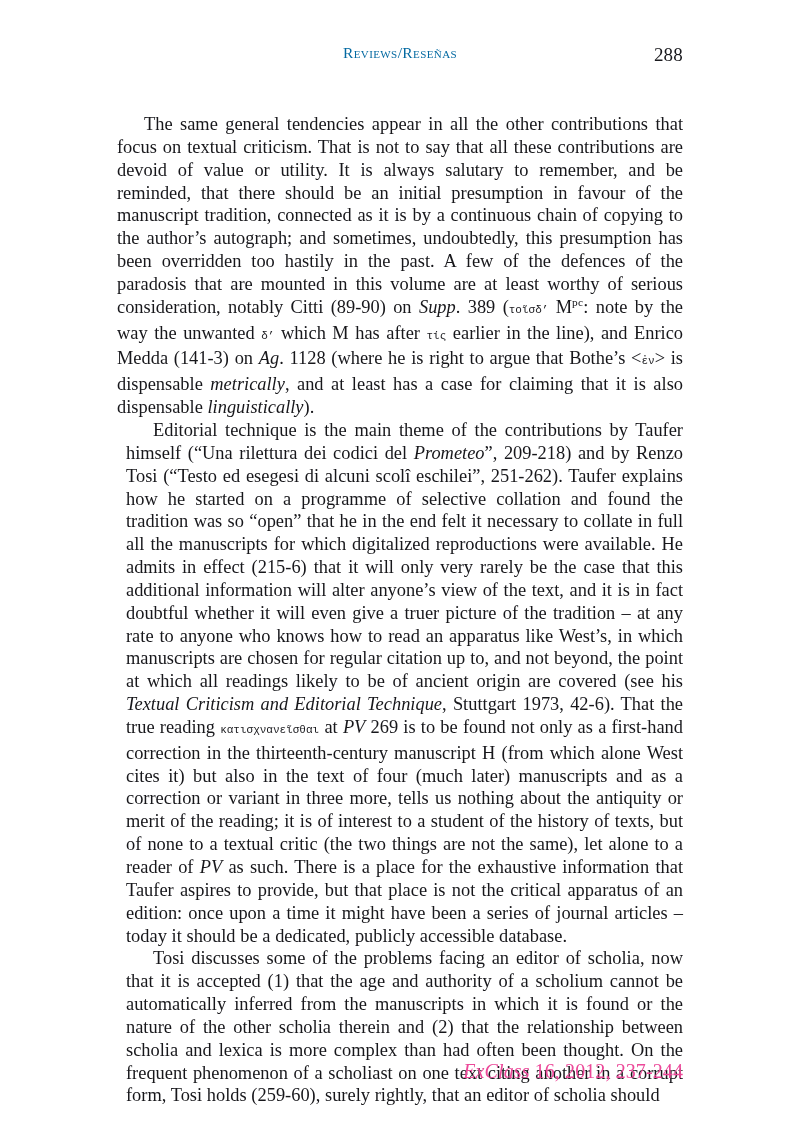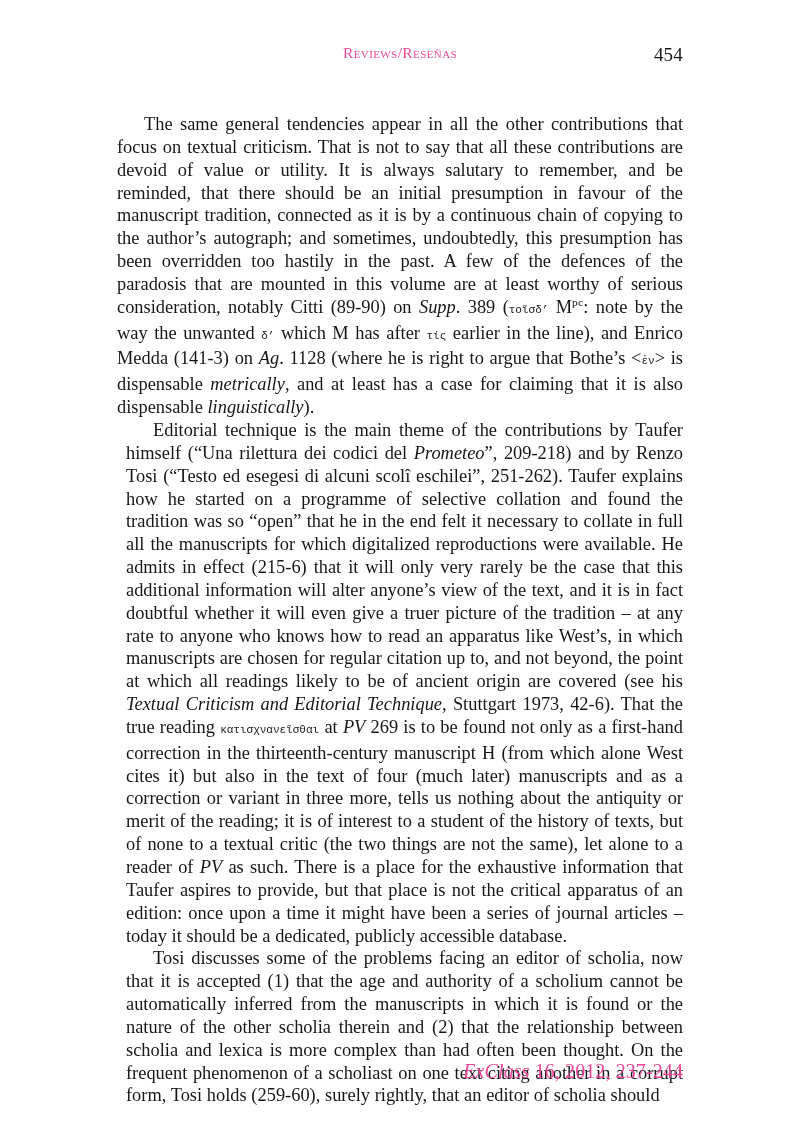--- a/index.html
+++ b/index.html
@@ -29,21 +29,21 @@
     height: 22px;
     display: flex;
     align-items: baseline;
     justify-content: center;
   }
 
   .head-title {
     font-size: 15.5px;
     font-variant: small-caps;
     letter-spacing: 0.4px;
-    color: #ec4899;
+    color: #0369a1;
     white-space: pre;
   }
 
   .folio {
     position: absolute;
     right: 0;
     bottom: 0;
     font-size: 19px;
     color: #1a1a1e;
     letter-spacing: 0.2px;
@@ -98,21 +98,21 @@
     letter-spacing: 0.1px;
   }
 </style>
 </head>
 <body>
 
 <div class="page">
 
   <div class="running-head">
     <span class="head-title">Reviews/Reseñas</span>
-    <span class="folio">454</span>
+    <span class="folio">288</span>
   </div>
 
   <div class="textblock">
     <p class="para">The same general tendencies appear in all the other contributions that focus on textual criticism. That is not to say that all these contributions are devoid of value or utility.  It is always salutary to remember, and be reminded, that there should be an initial presumption in favour of the manuscript tradition, connected as it is by a continuous chain of copying to the author’s autograph; and sometimes, undoubtedly, this presumption has been overridden too hastily in the past.  A few of the defences of the paradosis that are mounted in this volume are at least worthy of serious consideration, notably Citti (89-90) on <i class="it">Supp</i>. 389 (<span class="gk">τοῖσδ’</span> M<sup class="pc">pc</sup>:  note by the way the unwanted <span class="gk">δ’</span> which M has after <span class="gk">τίς</span> earlier in the line), and Enrico Medda (141-3) on <i class="it">Ag</i>. 1128 (where he is right to argue that Bothe’s &lt;<span class="gk">ἐν</span>&gt; is dispensable <i class="it">metrically</i>, and at least has a case for claiming that it is also dispensable <i class="it">linguistically</i>).</p>
     <p class="para">Editorial technique is the main theme of the contributions by Taufer himself (“Una rilettura dei codici del <i class="it">Prometeo</i>”, 209-218) and by Renzo Tosi (“Testo ed esegesi di alcuni scolî eschilei”, 251-262). Taufer explains how he started on a programme of selective collation and found the tradition was so “open” that he in the end felt it necessary to collate in full all the manuscripts for which digitalized reproductions were available.  He admits in effect (215-6) that it will only very rarely be the case that this additional  information will alter anyone’s view of the text, and it is in fact doubtful whether it will even give a truer picture of the tradition – at any rate to anyone who knows how to read an apparatus like West’s, in which manuscripts are chosen for regular citation up to, and not beyond, the point at which all readings likely to be of ancient origin are covered (see his <i class="it">Textual Criticism and Editorial Technique</i>, Stuttgart 1973, 42-6). That the true reading <span class="gk">κατισχνανεῖσθαι</span> at <i class="it">PV</i> 269 is to be found not only as a first-hand correction in the thirteenth-century manuscript H (from which alone West cites it) but also in the text of four (much later) manuscripts and as a correction or variant in three more, tells us nothing about the antiquity or merit of the reading; it is of interest to a student of the history of texts, but of none to a textual critic (the two things are not the same), let alone to a reader of <i class="it">PV</i> as such.  There is a place for the exhaustive information that Taufer aspires to provide, but that place is not the critical apparatus of an edition: once upon a time it might have been a series of journal articles – today it should be a dedicated, publicly accessible database.</p>
     <p class="para">Tosi discusses some of the problems facing an editor of scholia, now that it is accepted (1) that the age and authority of a scholium cannot be automatically inferred from the manuscripts in which it is found or the nature of the other scholia therein and (2) that the relationship between scholia and lexica is more complex than had often been thought. On the frequent phenomenon of a scholiast on one text citing another in a corrupt form, Tosi holds (259-60), surely rightly, that an editor of scholia should</p>
   </div>
 
   <div class="footer">
     <i>ExClass</i><span> 16, 2012, 237-244</span>

